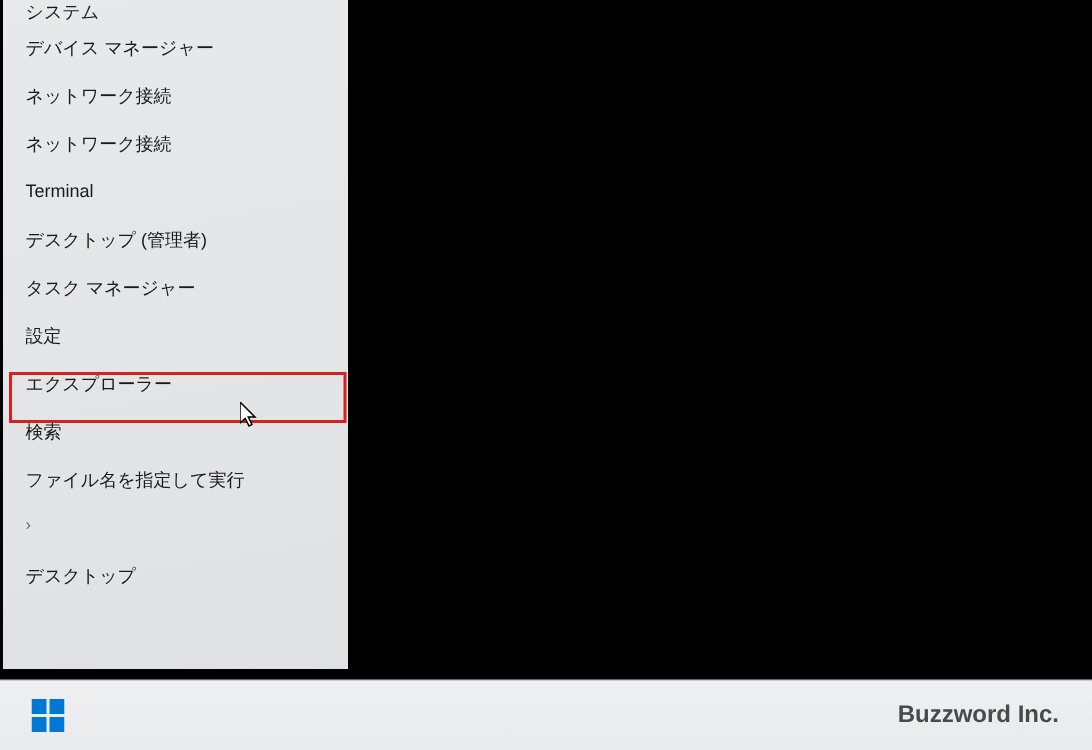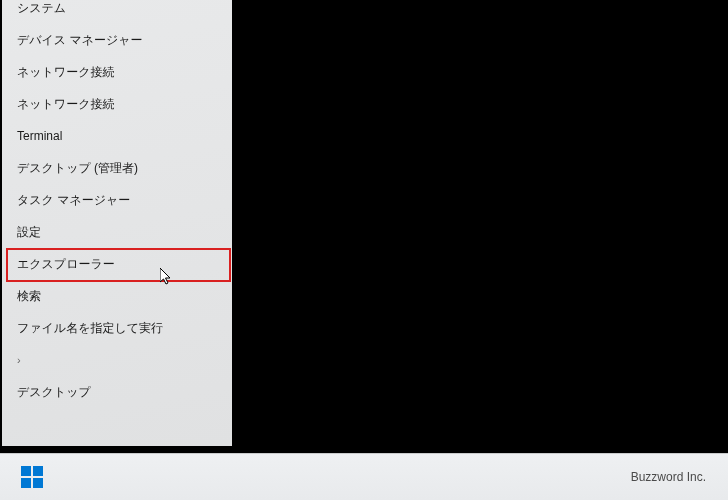--- a/index.html
+++ b/index.html
@@ -16,21 +16,20 @@
       left: 2px;
       top: 0;
       width: 230px;
       height: 446px;
       background: linear-gradient(170deg, #e8e9ea 0%, #e0e1e2 100%);
       overflow: hidden;
     }
     .menu-item {
       height: 32px;
       display: flex;
-      align-items: center;
       padding: 0 15px;
       font-size: 12px;
       color: #1a1a1a;
       cursor: default;
       position: relative;
     }
     .menu-item.first { height: 24px; align-items: flex-start; padding-top: 0; font-family: Liberation Serif, serif; }
     .menu-item .label { flex: 1; }
     .menu-item .chevron {
       font-size: 11px;
@@ -76,23 +75,23 @@
       border-radius: 4px;
     }
     .start-button svg { display: block; }
     .taskbar-right {
       position: absolute;
       right: 22px;
       bottom: 0;
       height: 47px;
       display: flex;
       align-items: center;
-      font-size: 12px;
+      font-size: 16px;
       color: #4a4a4a;
-      font-weight: 400;
+      font-weight: 700;
     }
   </style>
 </head>
 <body>
 
 <div class="context-menu">
   <div class="menu-item first">
     <span class="label">システム</span>
   </div>
   <div class="menu-item">

